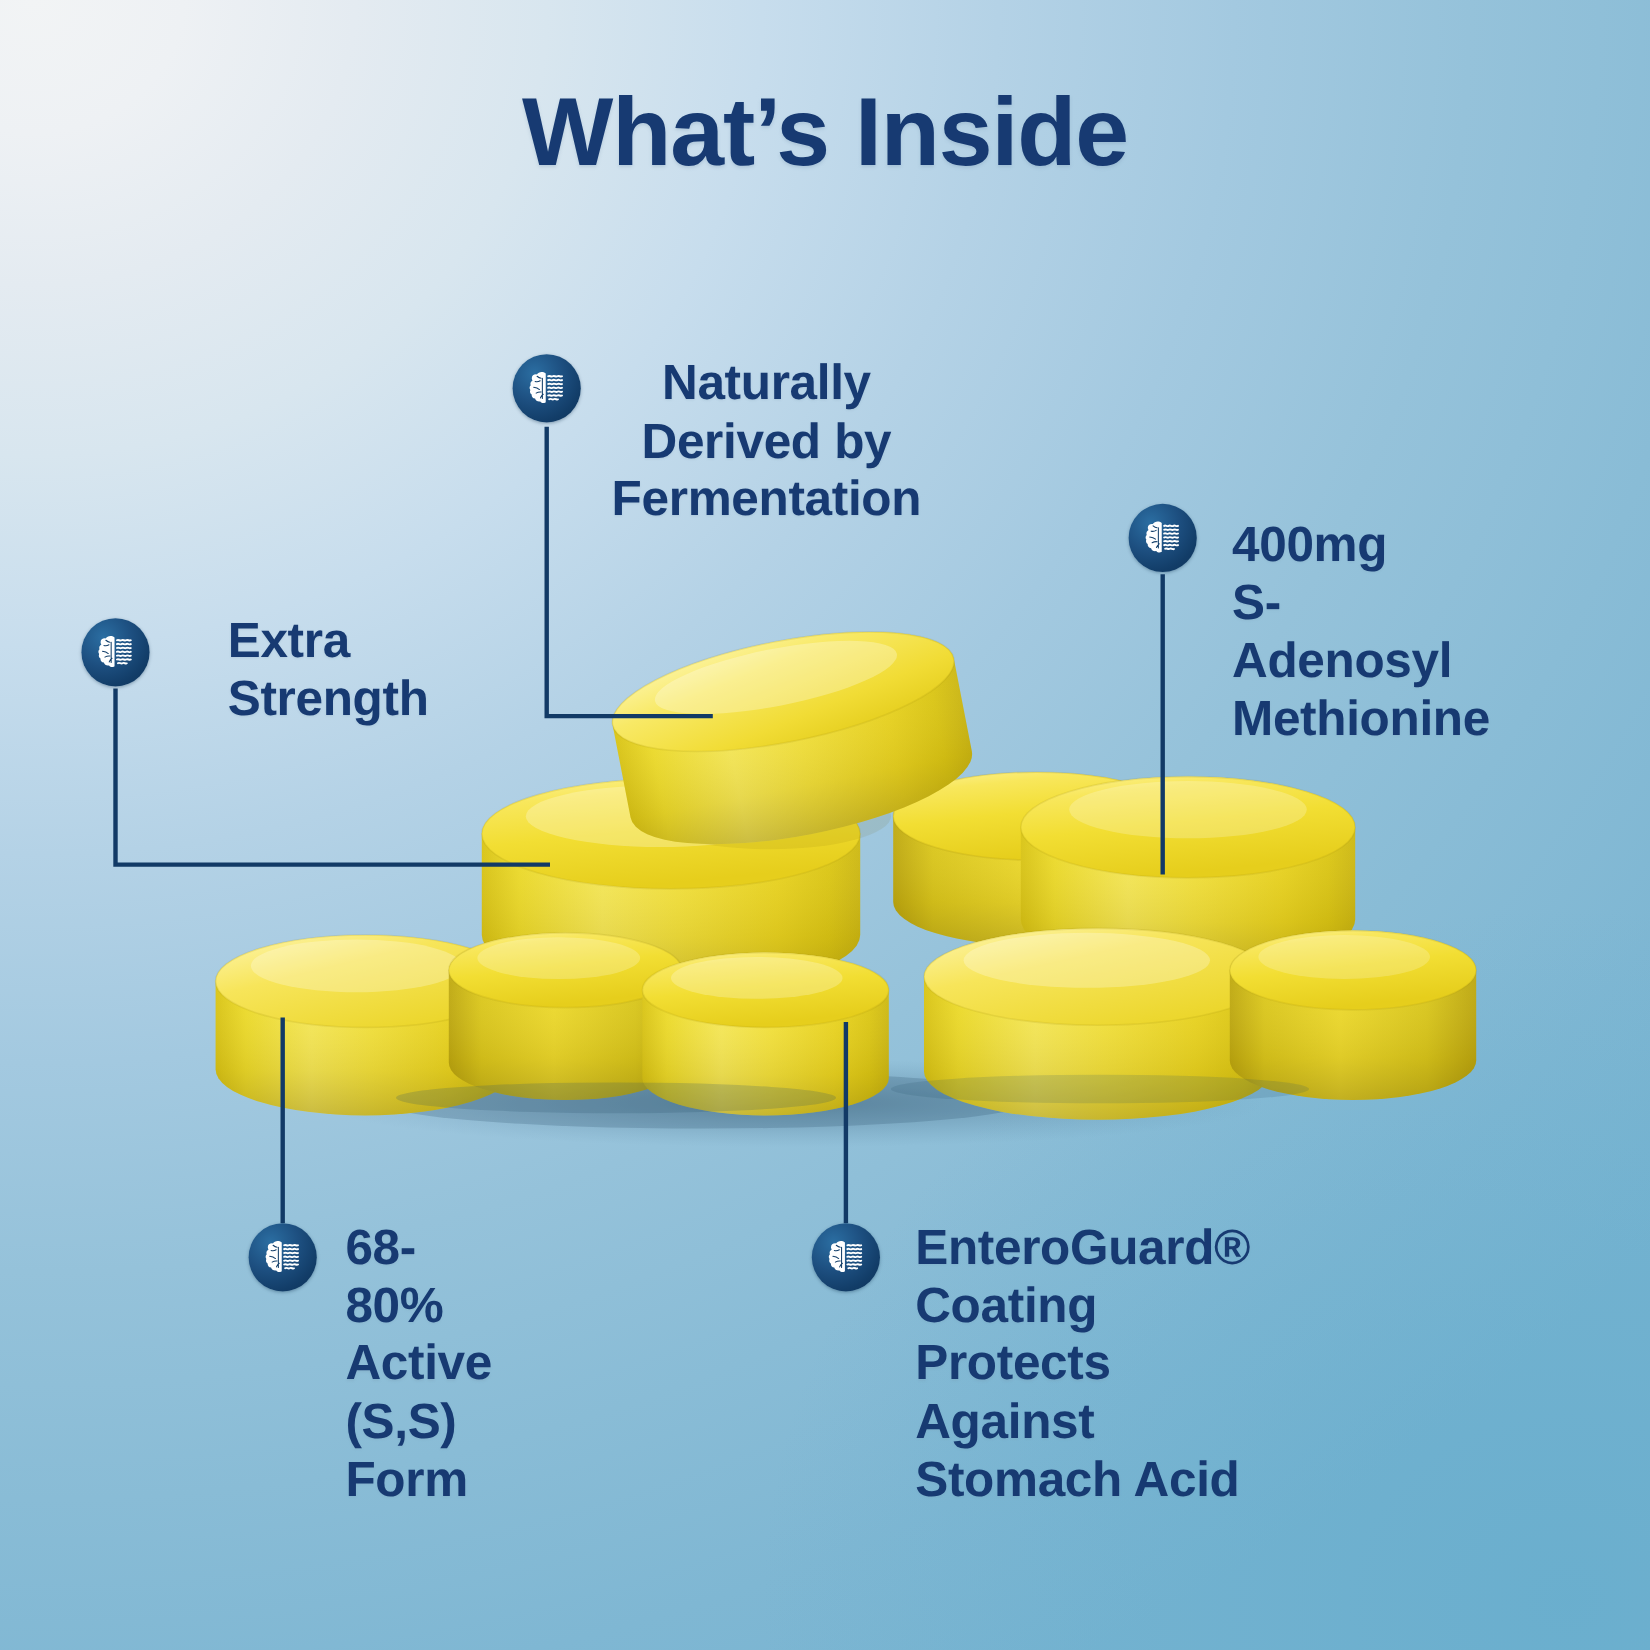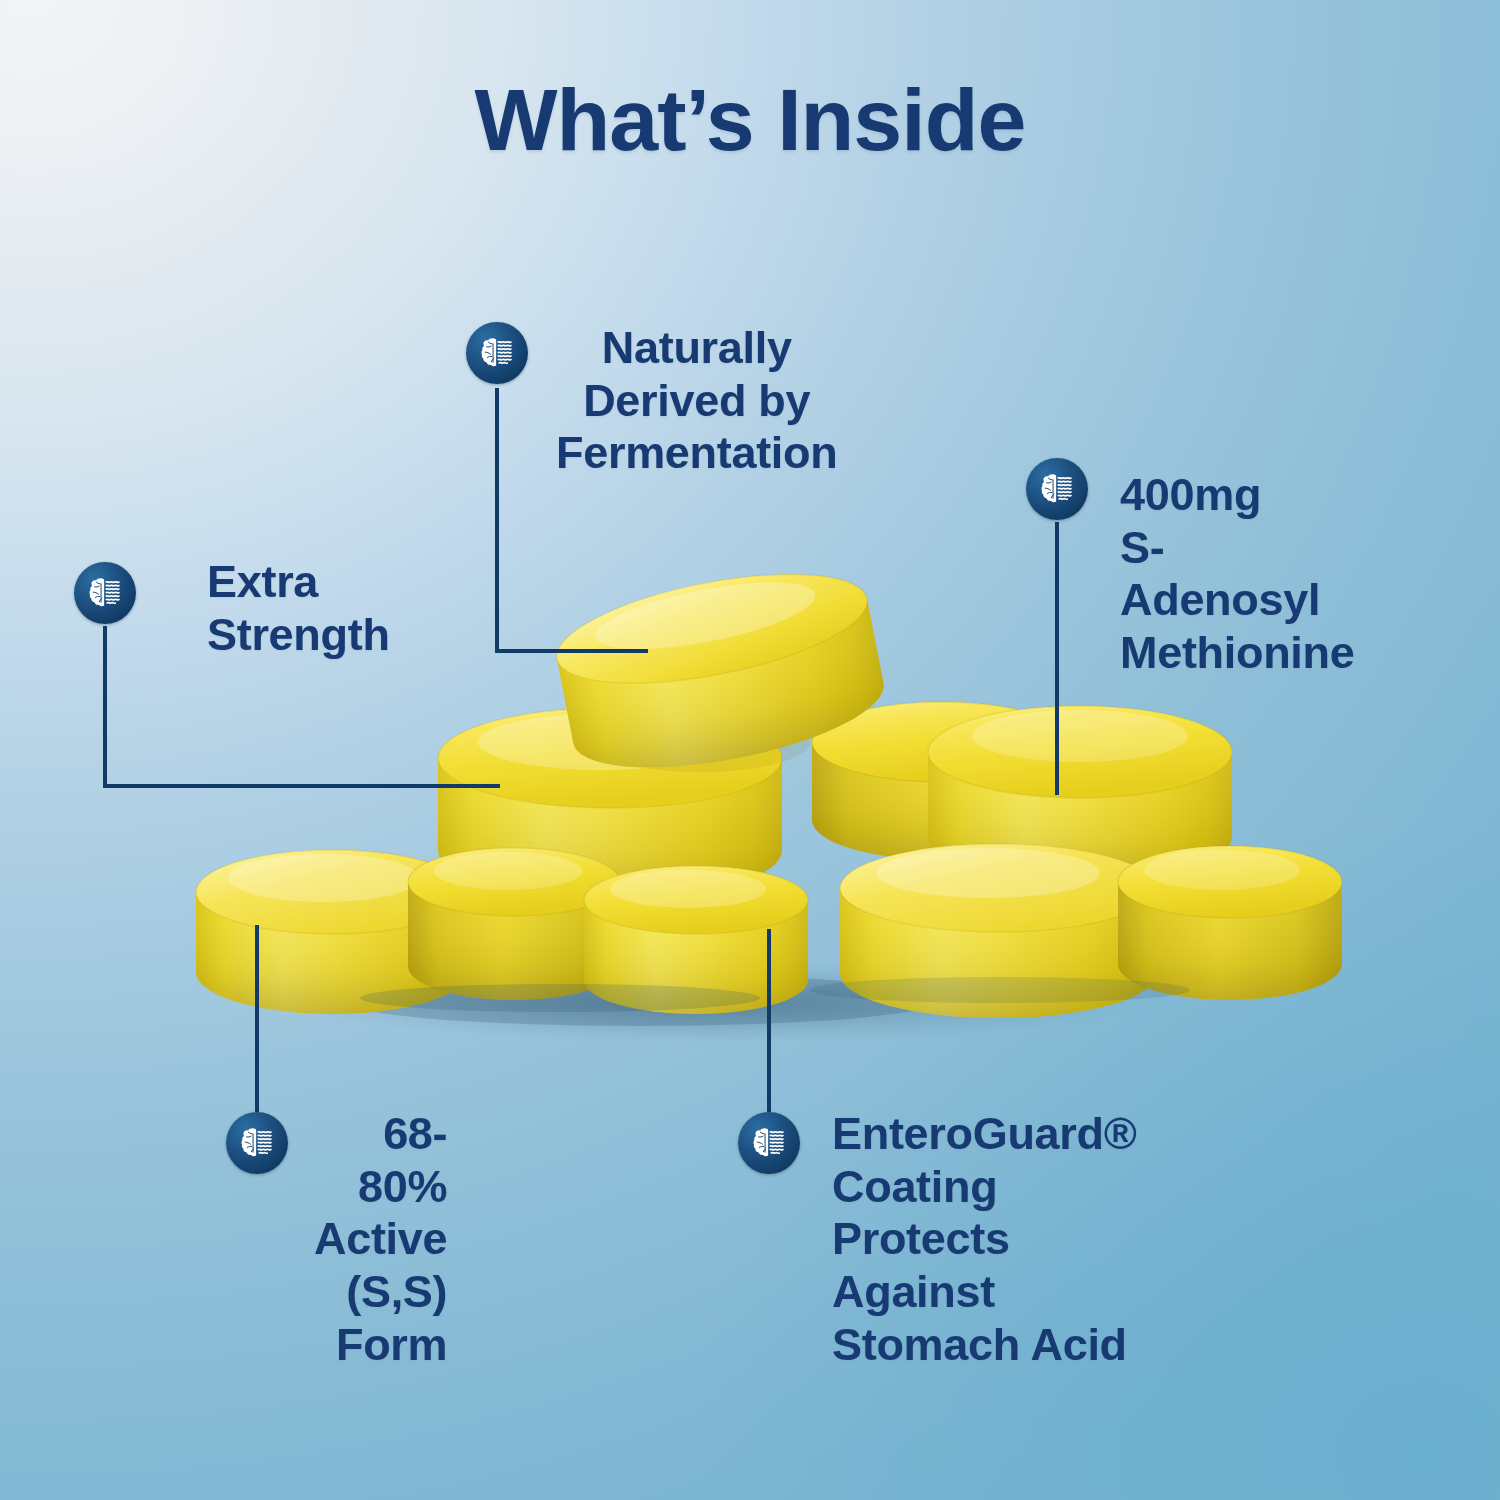--- a/index.html
+++ b/index.html
@@ -329,21 +329,21 @@
           <path d="M25.5 11.5c1.6-1.2 3.2 1.2 4.8 0s3.2 1.2 4.8 0 3.2 1.2 4.8 0"></path>
           <path d="M25.5 15.5c1.6-1.2 3.2 1.2 4.8 0s3.2 1.2 4.8 0 3.2 1.2 4.8 0"></path>
           <path d="M25.5 19.5c1.6-1.2 3.2 1.2 4.8 0s3.2 1.2 4.8 0 3.2 1.2 4.8 0"></path>
           <path d="M25.5 23.5c1.6-1.2 3.2 1.2 4.8 0s3.2 1.2 4.8 0 3.2 1.2 4.8 0"></path>
           <path d="M25.5 27.5c1.6-1.2 3.2 1.2 4.8 0s3.2 1.2 4.8 0 3.2 1.2 4.8 0"></path>
           <path d="M25.5 31.5c1.6-1.2 3.2 1.2 4.8 0s3.2 1.2 4.8 0 3.2 1.2 4.8 0"></path>
           <path d="M26.5 35.3c1.6-1.2 3.2 1.2 4.8 0s3.2 1.2 4.4 0.2"></path>
         </g>
       </svg>
     </div>
-    <div class="label" style="left:314px; top:1108px;text-align:right;">68-80%
+    <div class="label" style="left:314px; top:1108px;">68-80%
 Active (S,S)
 Form</div>
   </div>
 
   <div class="callout">
     <div class="badge" style="left:738px; top:1112px;">
       <svg width="42" height="42" viewBox="0 0 48 48" aria-hidden="true">
         <path d="M23 8.5c-3.2-2.4-7.6-1.6-9.2 1.1-2.9-0.5-5.3 1.4-5.3 3.9 0 0.9 0.3 1.7 0.8 2.4-1.9 1.0-2.7 3.1-1.9 5.0-1.4 1.3-1.6 3.3-0.4 4.8-0.8 1.7-0.2 3.7 1.4 4.7-0.3 2.1 1.2 4.0 3.5 4.3 0.6 2.2 3.0 3.5 5.4 2.9 1.2 1.6 3.5 2.1 5.3 1.1 0.2-0.1 0.3-0.2 0.4-0.3z" fill="#ffffff"></path>
         <path d="M14.0 11.5c1.2 1.0 2.4 1.8 4.2 2.0M12.0 17.0c1.8 0.4 3.6 0.2 5.2-0.8M10.5 23.0c2.2 0.2 4.4 0.9 6.0 2.3M13.0 29.0c1.6-0.9 3.4-1.3 5.2-1.1M17.5 34.0c0.6-1.6 1.6-2.9 2.9-3.8M19.5 13.5v21" stroke="#14406b" stroke-width="1.1" fill="none" stroke-linecap="round"></path>
         <g stroke="#ffffff" stroke-width="2.0" fill="none" stroke-linecap="round">

